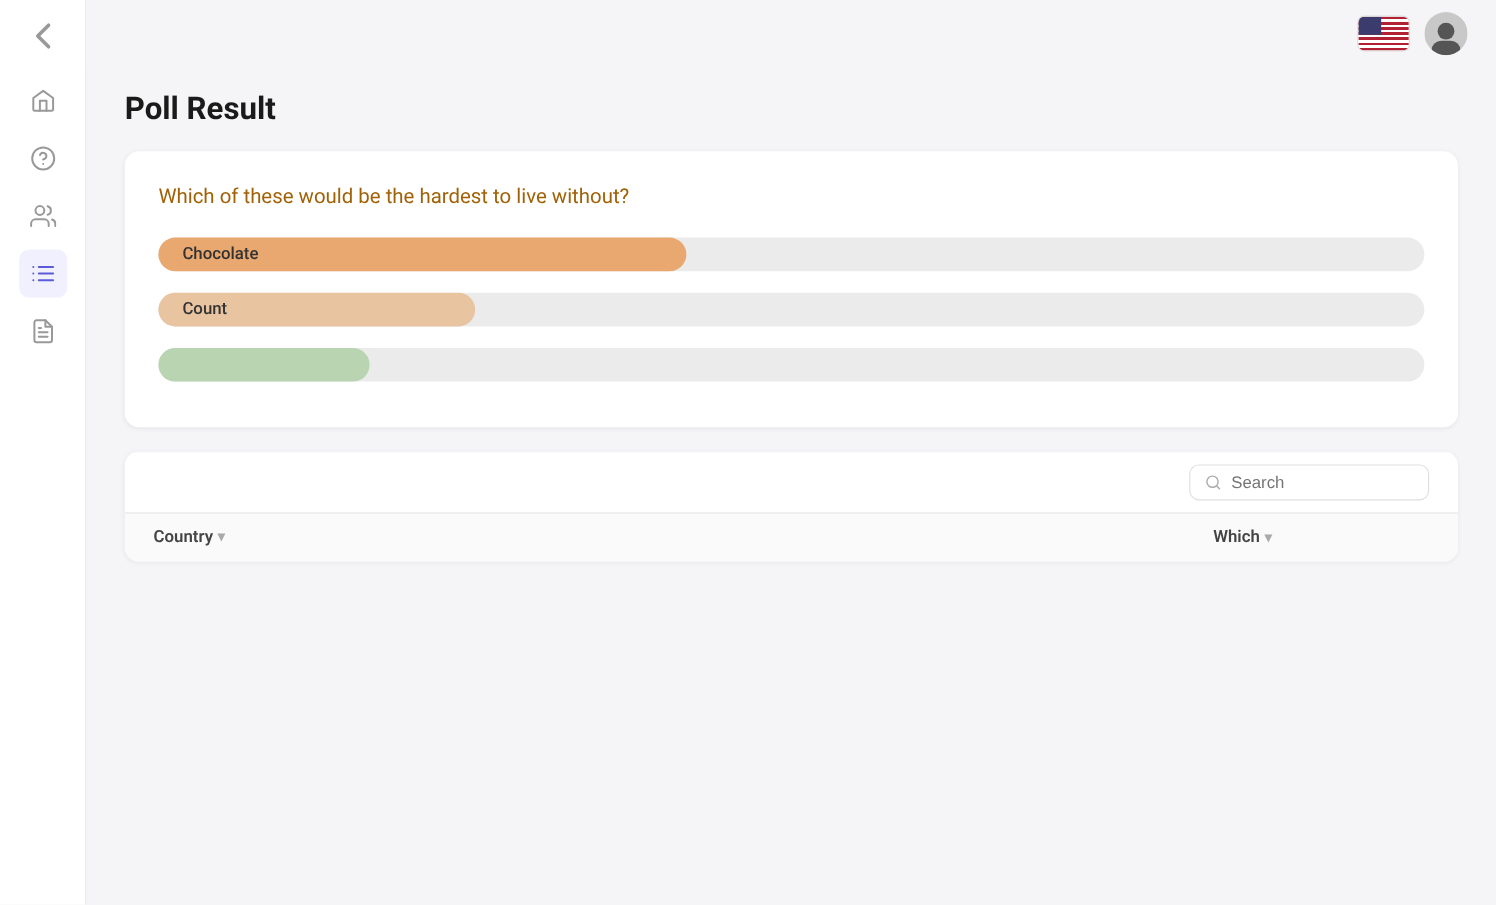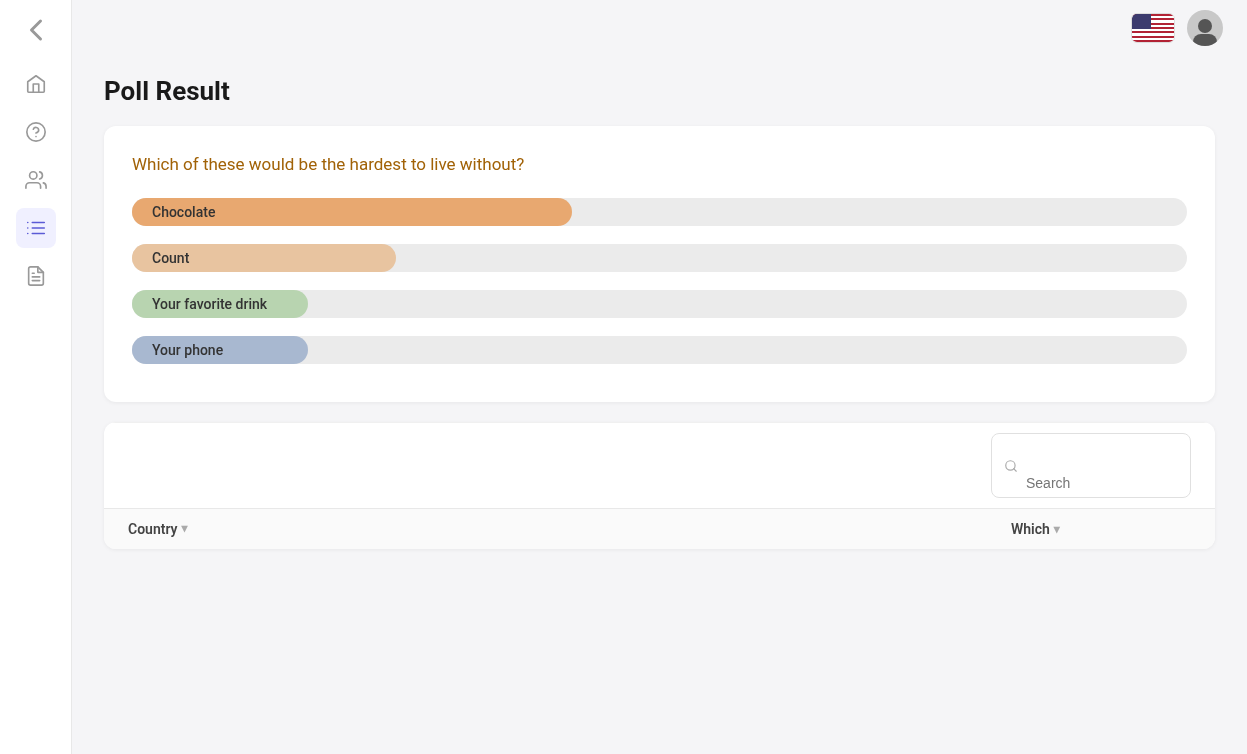--- a/index.html
+++ b/index.html
@@ -239,21 +239,20 @@
       display: flex;
       align-items: center;
     }
     .search-input {
       border: none;
       outline: none;
       font-size: 14px;
       color: #c2410c;
       background: transparent;
       width: 100%;
-      margin-top: 35px;
     }
     .table-header {
       display: flex;
       align-items: center;
       padding: 12px 24px;
       border-top: 1px solid #e8e8e8;
       background: #fafafa;
     }
     .table-col-country {
       flex: 1;
@@ -369,32 +368,24 @@
         <div class="poll-bar-container">
           <div class="poll-bar-fill" style="width: 25%; background-color: #e8c4a0;"></div>
           <span class="poll-bar-label">Count</span>
 
         </div>
       </div>
 
       <div class="poll-option">
         <div class="poll-bar-container">
           <div class="poll-bar-fill" style="width: 16.67%; background-color: #b8d4b0;"></div>
-          <span class="poll-bar-label">Your favorite drink</span>
-
-        </div>
-      </div>
-
-      <div class="poll-option">
-        <div class="poll-bar-container">
-          <div class="poll-bar-fill" style="width: 16.67%; background-color: #a8b8d0;"></div>
-          <span class="poll-bar-label">Your phone</span>
-
-        </div>
-      </div>
+
+        </div>
+      </div>
+
     </div>
 
     <div class="card-country">
 
       <div class="card-country-toolbar">
         <div class="search-box">
           <div class="search-icon-wrap">
             <svg width="14" height="14" viewBox="0 0 24 24" fill="none" stroke="currentColor" stroke-width="2" stroke-linecap="round" stroke-linejoin="round">
               <circle cx="11" cy="11" r="8"></circle>
               <line x1="21" y1="21" x2="16.65" y2="16.65"></line>

